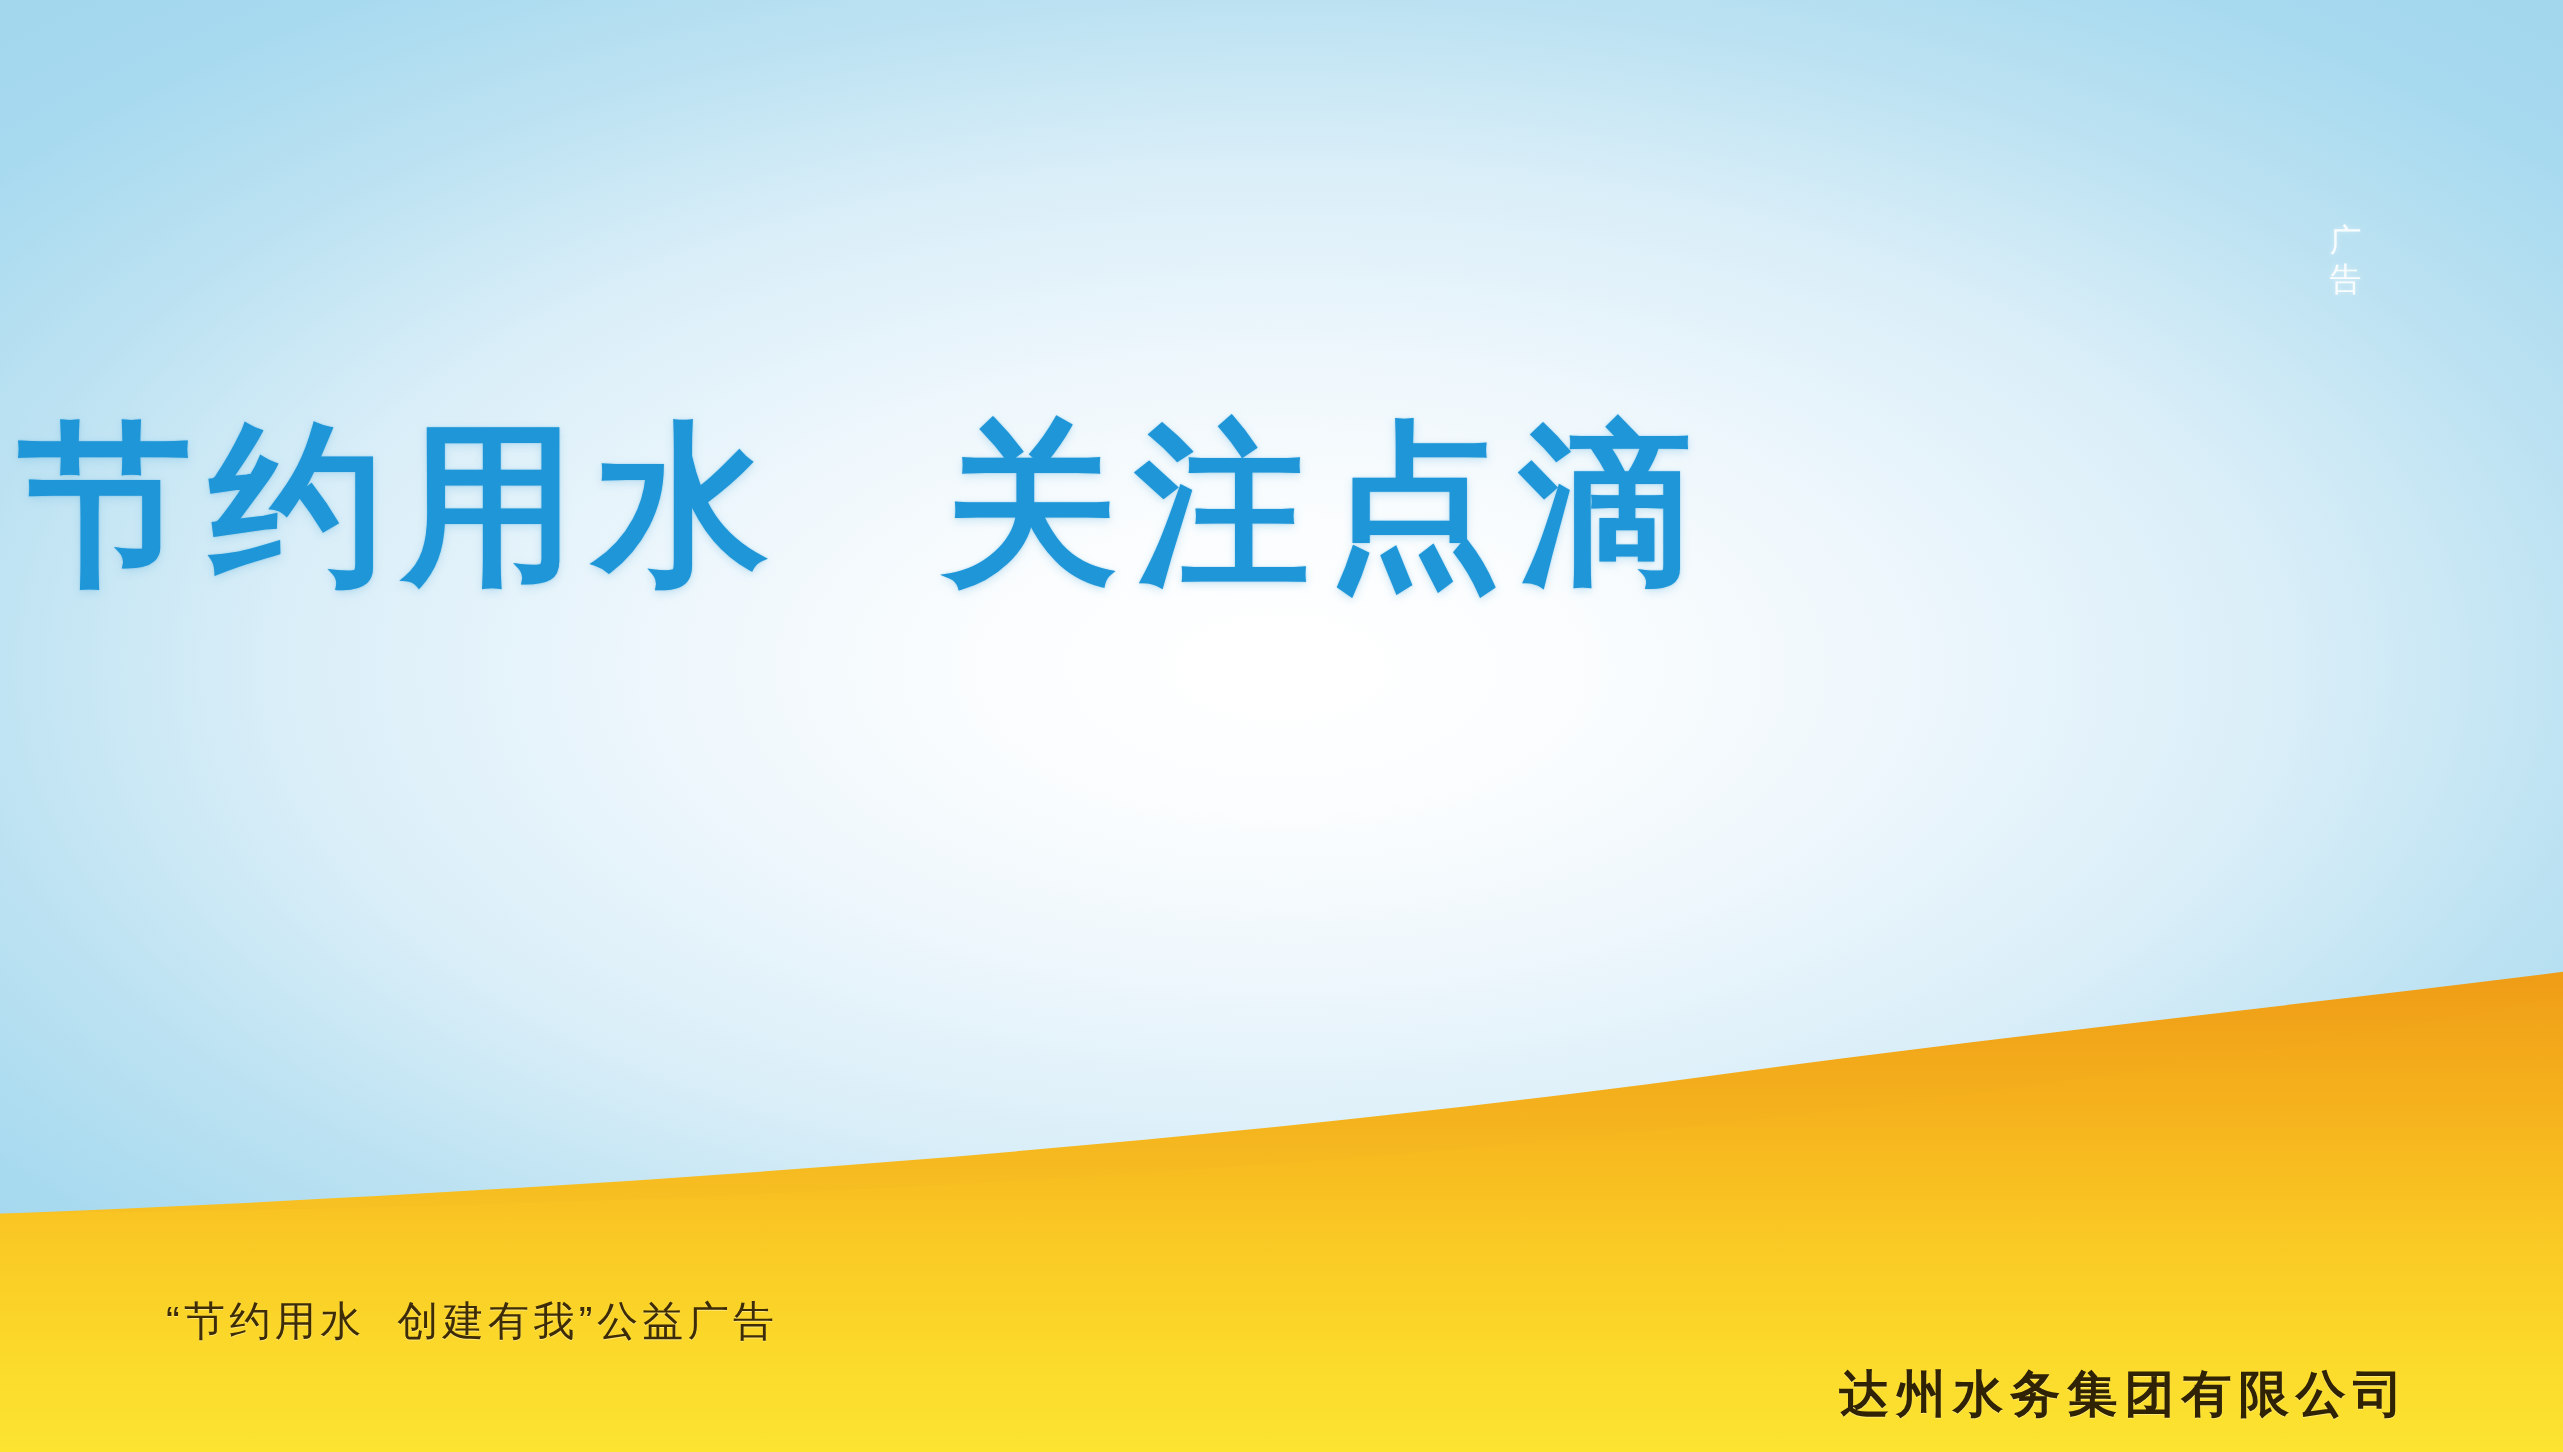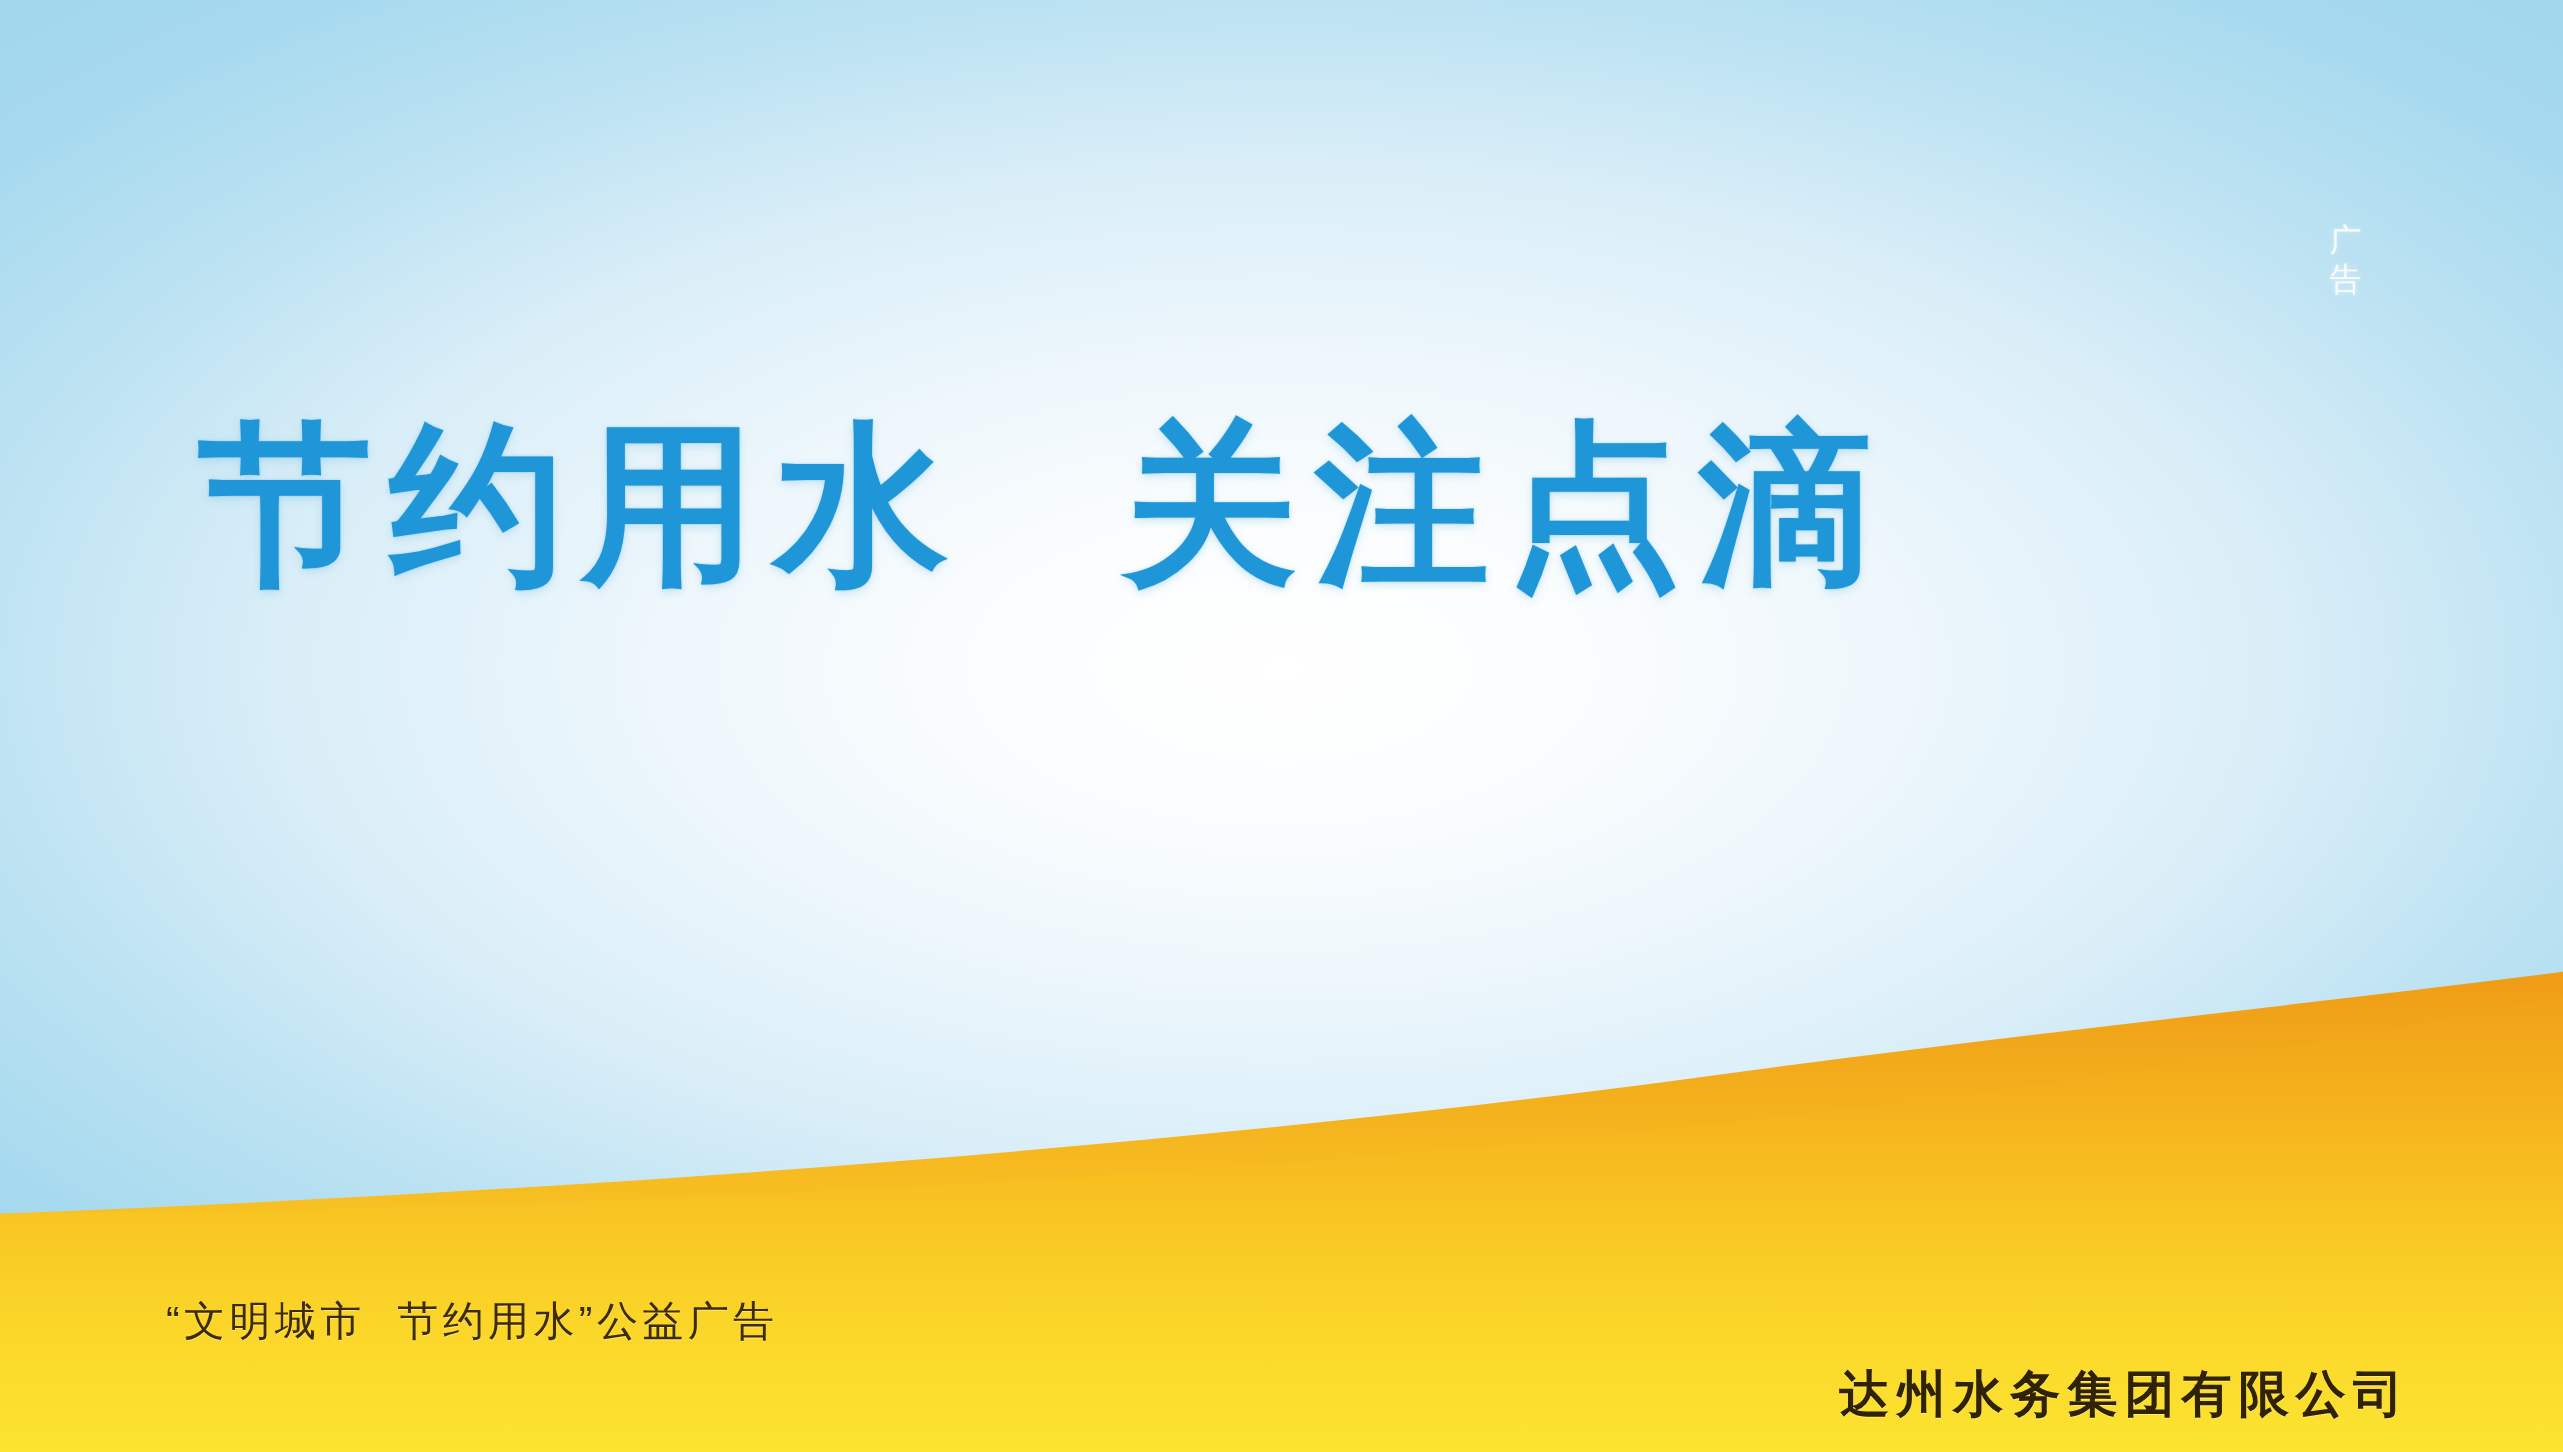--- a/index.html
+++ b/index.html
@@ -41,21 +41,20 @@
     user-select: none;
   }
   .ad-watermark > span { display: block; }
 
   
   .headline {
     position: absolute;
     left: 0;
     top: 418px;
     width: 2071px;
-    text-align: center;
     color: #1e96d8;
   }
   .headline .line {
     font-family: "DejaVu Sans", "Liberation Sans", sans-serif;
     font-weight: 700;
     font-size: 174px;
     line-height: 1.00;
     letter-spacing: 18px;
     text-indent: 18px;
     white-space: pre;
@@ -131,21 +130,21 @@
           <stop offset="0%" stop-color="#EF9C16"></stop>
           <stop offset="40%" stop-color="#F6BA20"></stop>
           <stop offset="100%" stop-color="#FCE431"></stop>
         </linearGradient>
       </defs>
       <path d="M0,292 C620,268 1300,220 1900,140 C2220,96 2560,60 2880,20 L2880,560 L0,560 Z" fill="url(#bandGradRight)"></path>
       <path d="M0,292 C700,286 1420,252 2060,176 C2380,138 2640,96 2880,48 L2880,560 L0,560 Z" fill="url(#bandGrad)"></path>
     </svg>
   </div>
 
-  <div class="footer-left">“文明城市  节约用水”公益广告</div>
+  <div class="footer-left">“节约用水  创建有我”公益广告</div>
 
   <div class="footer-right">
     <div class="fr-line-1">达州水务集团有限公司</div>
     
   </div>
 
 </div>
 
 
 </body></html>

